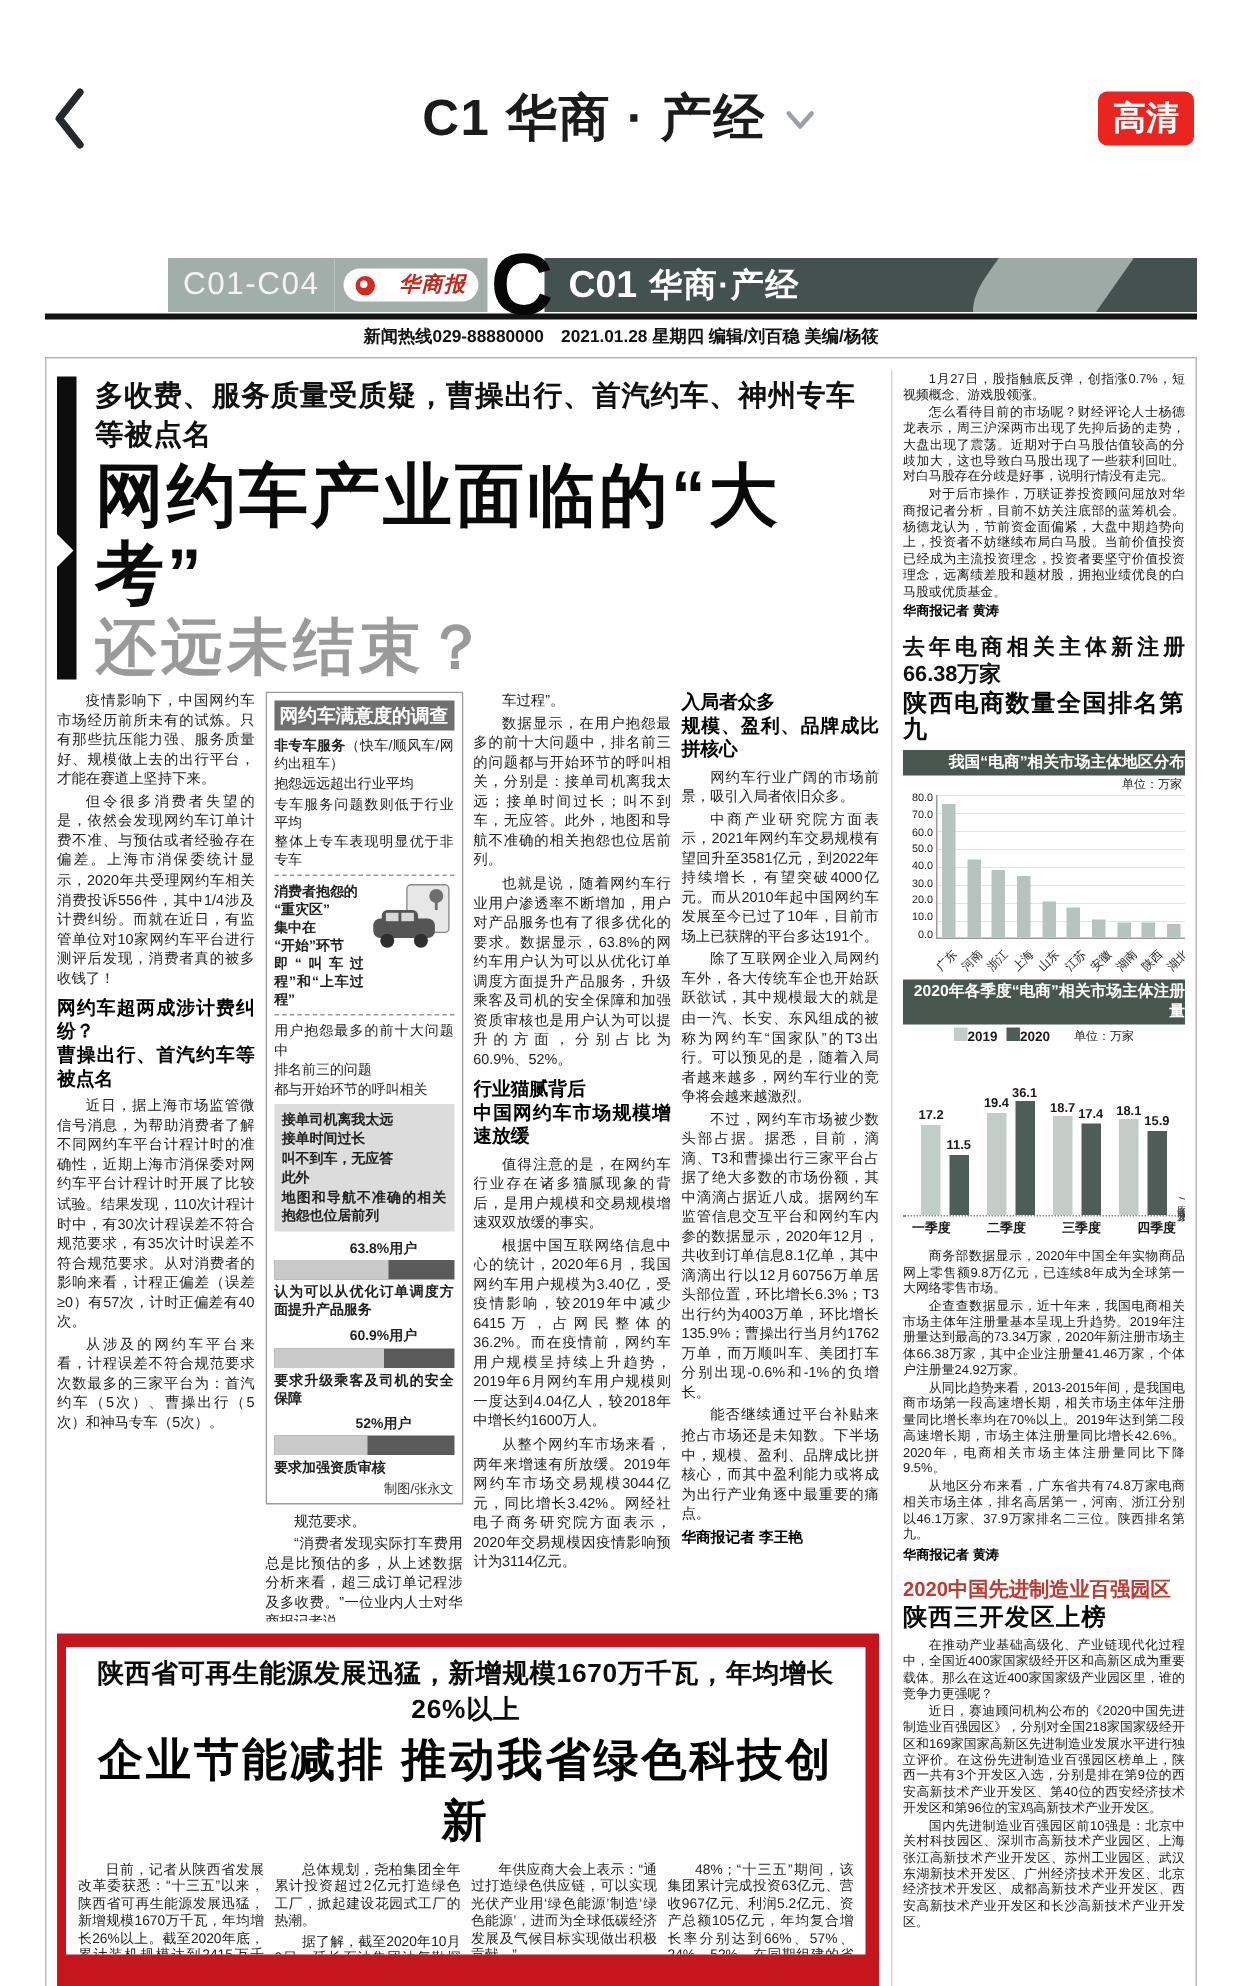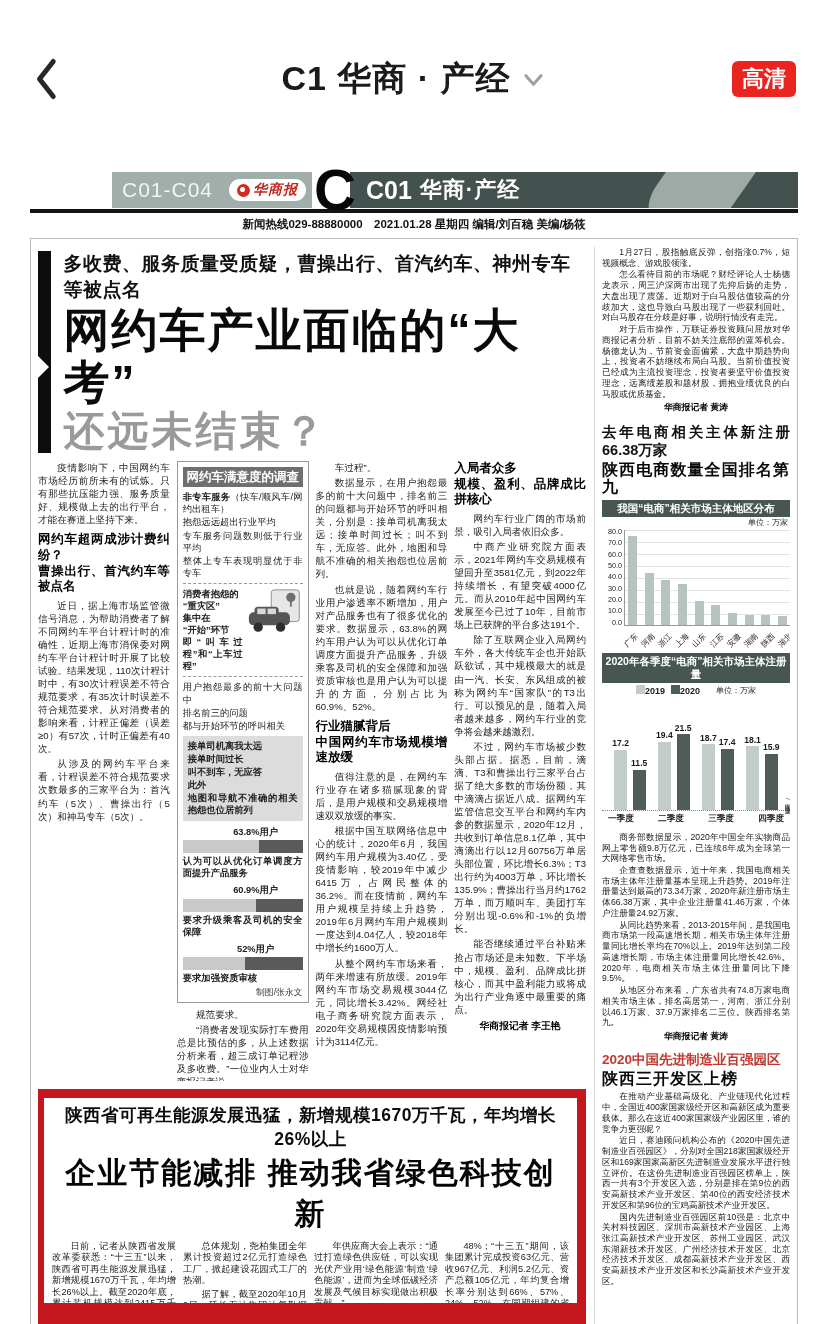--- a/index.html
+++ b/index.html
@@ -13,21 +13,21 @@
   .page-title{font-size:34px;font-weight:bold;color:#1b1b1b;letter-spacing:1px}
   .caret svg{width:26px;height:26px;margin-top:6px}
   .hd-badge{margin-left:auto;background:#ea241e;color:#fff;font-size:22px;font-weight:bold;
     padding:7px 10px;border-radius:6px;line-height:1}
   
   .masthead{margin:14px 30px 0;height:36px;display:flex;align-items:stretch}
   .mh-spacer{width:82px}
   .mh-range{background:#a2aeaa;color:#f4f4f4;font-size:21px;display:flex;align-items:center;
     padding:0 10px;letter-spacing:1px}
   .mh-logo{background:#a2aeaa;display:flex;align-items:center;padding:0 6px}
-  .mh-logo .oval{background:#fff;border-radius:14px;padding:2px 8px;display:flex;align-items:center;gap:3px}
+  .mh-logo .oval{background:#fff;border-radius:14px;padding:2px 8px;display:flex;align-items:center;gap:16px}
   .logo-dot{width:13px;height:13px;border-radius:50%;background:#d42b20;display:inline-block;position:relative}
   .logo-dot::after{content:"";position:absolute;left:3px;top:3px;width:5px;height:5px;border-radius:50%;background:#fff}
   .logo-txt{color:#c3261c;font-weight:bold;font-size:14px;font-style:italic;letter-spacing:1px}
   .mh-bigc{font-size:58px;font-weight:900;color:#070707;line-height:.62;z-index:2;margin:0 -6px 0 2px;background:transparent}
   .mh-section{flex:1;background:#44524f;color:#fff;display:flex;align-items:center;gap:8px;
     padding-left:16px;position:relative;overflow:hidden}
   .mh-sec-num{font-size:25px;font-weight:900}
   .mh-sec-name{font-size:22px;font-weight:bold;letter-spacing:1px}
   .mh-swoosh{position:absolute;right:54px;top:-18px;width:90px;height:70px;background:#9daaa6;
     transform:skewX(-35deg);border-radius:0 0 0 40px}
@@ -43,21 +43,21 @@
   .lead-bar{width:15px;background:#0d0d0d;margin-right:12px;position:relative}
   .lead-bar::after{content:"";position:absolute;left:0;top:52%;border-top:11px solid transparent;
     border-bottom:11px solid transparent;border-left:11px solid #fff}
   .kicker{font-size:19px;font-weight:bold;color:#111;letter-spacing:.5px}
   .lead h1{font-size:46px;font-weight:900;color:#0a0a0a;letter-spacing:2px;line-height:1.12;margin-top:2px}
   .lead h2{font-size:41px;font-weight:900;color:#9a9a9a;letter-spacing:3px;line-height:1.05;margin-top:2px}
   .lead-cols{display:flex;gap:7px;margin-top:8px;height:620px;overflow:hidden}
   .col{flex:1;font-size:9.6px;line-height:1.36;text-align:justify;color:#222;overflow:hidden}
   .p{text-indent:2em;margin-bottom:2px}
   .sub{font-weight:bold;font-size:12.5px;line-height:1.25;margin:6px 0 4px;white-space:pre-line;color:#000}
-  .byline{text-align:center;font-weight:bold;font-size:9.8px;margin-top:3px;color:#000}
+  .byline{text-align:left;font-weight:bold;font-size:9.8px;margin-top:3px;color:#000}
   
   .infog{border:1px solid #9a9a9a;padding:5px 5px 4px;font-size:9.3px;line-height:1.3;margin-bottom:5px}
   .infog-title{background:#6f6f6f;color:#fff;text-align:center;font-weight:bold;font-size:12.5px;padding:2px 0;margin-bottom:4px}
   .ig-b{font-weight:bold}
   .ig-line{margin-bottom:1px}
   .ig-dash{border-top:1px dashed #999;margin:4px 0}
   .ig-carrow{display:flex;gap:4px;align-items:flex-start}
   .ig-claims{flex:1}
   .ig-claims .p{text-indent:0;font-weight:bold;margin-bottom:0}
   .car-art{width:56px;flex:none}
@@ -81,21 +81,21 @@
   .rail{font-size:8.6px;line-height:1.25;text-align:justify}
   .rail .p{margin-bottom:1px}
   .r-art{margin-bottom:10px}
   .r-title-lg{font-size:19px;font-weight:900;letter-spacing:1px;color:#0a0a0a;line-height:1.15;margin-bottom:3px}
   .r-kicker-blk{font-size:14.5px;font-weight:bold;color:#111;margin-bottom:1px}
   .r-kicker-red{font-size:13.5px;font-weight:bold;color:#c13a31;margin-bottom:1px}
   .r-title{font-size:16px;font-weight:900;color:#0a0a0a;letter-spacing:1px;line-height:1.1;margin-bottom:4px}
   .rail .byline{font-size:8.8px}
   
   .chart{margin:4px 0 6px;position:relative}
-  .chart-titlebar{background:#47564f;color:#fff;text-align:center;font-size:10.5px;font-weight:bold;padding:2px 0}
+  .chart-titlebar{background:#47564f;color:#fff;text-align:right;font-size:10.5px;font-weight:bold;padding:2px 0}
   .chart-unit{text-align:right;font-size:8px;color:#222;padding:1px 2px}
   .c1-wrap{display:flex;margin-top:1px}
   .c1-yaxis{width:22px;display:flex;flex-direction:column;justify-content:space-between;
     font-size:7.2px;text-align:right;padding-right:2px;height:100px;transform:translateY(-3px)}
   .c1-plot{flex:1;height:96px;border-left:1px solid #999;border-bottom:1px solid #999;
     display:flex;align-items:flex-end;justify-content:space-between;padding:0 3px;
     background-image:linear-gradient(#e3e3e3 1px,transparent 1px);background-size:100% 12px}
   .c1bar{width:9px;background:#b7c3be}
   .c1-cats{display:flex;justify-content:space-between;padding:7px 0 0 22px}
   .c1-cats span{font-size:7.8px;transform:rotate(-45deg);width:12px;white-space:nowrap}
@@ -163,20 +163,21 @@
         <div>
           <div class="kicker">多收费、服务质量受质疑，曹操出行、首汽约车、神州专车等被点名</div>
           <h1>网约车产业面临的“大考”</h1>
           <h2>还远未结束？</h2>
         </div>
       </div>
       <div class="lead-cols">
         <div class="col">
           <div>
               <p class="p">疫情影响下，中国网约车市场经历前所未有的试炼。只有那些抗压能力强、服务质量好、规模做上去的出行平台，才能在赛道上坚持下来。</p>
+              <p class="p">但令很多消费者失望的是，依然会发现网约车订单计费不准、与预估或者经验存在偏差。上海市消保委统计显示，2020年共受理网约车相关消费投诉556件，其中1/4涉及计费纠纷。而就在近日，有监管单位对10家网约车平台进行测评后发现，消费者真的被多收钱了！</p>
             </div>
           <div class="sub">网约车超两成涉计费纠纷？
 曹操出行、首汽约车等被点名</div>
           <div>
               <p class="p">近日，据上海市场监管微信号消息，为帮助消费者了解不同网约车平台计程计时的准确性，近期上海市消保委对网约车平台计程计时开展了比较试验。结果发现，110次计程计时中，有30次计程误差不符合规范要求，有35次计时误差不符合规范要求。从对消费者的影响来看，计程正偏差（误差≥0）有57次，计时正偏差有40次。</p>
               <p class="p">从涉及的网约车平台来看，计程误差不符合规范要求次数最多的三家平台为：首汽约车（5次）、曹操出行（5次）和神马专车（5次）。</p>
             </div>
         </div>
         <div class="col">
           <div class="infog">
@@ -393,21 +394,21 @@
                 </div>
               </div>
             </div>
             <div class="c2group">
               <div class="c2bars">
                 <div class="c2bw">
                   <div class="c2val">19.4</div>
                   <div class="c2bar c2bar0" style="height: 68.288px;"></div>
                 </div>
                 <div class="c2bw">
-                  <div class="c2val">21.5</div>
+                  <div class="c2val">36.1</div>
                   <div class="c2bar c2bar1" style="height: 75.68px;"></div>
                 </div>
               </div>
             </div>
             <div class="c2group">
               <div class="c2bars">
                 <div class="c2bw">
                   <div class="c2val">18.7</div>
                   <div class="c2bar c2bar0" style="height: 65.824px;"></div>
                 </div>

